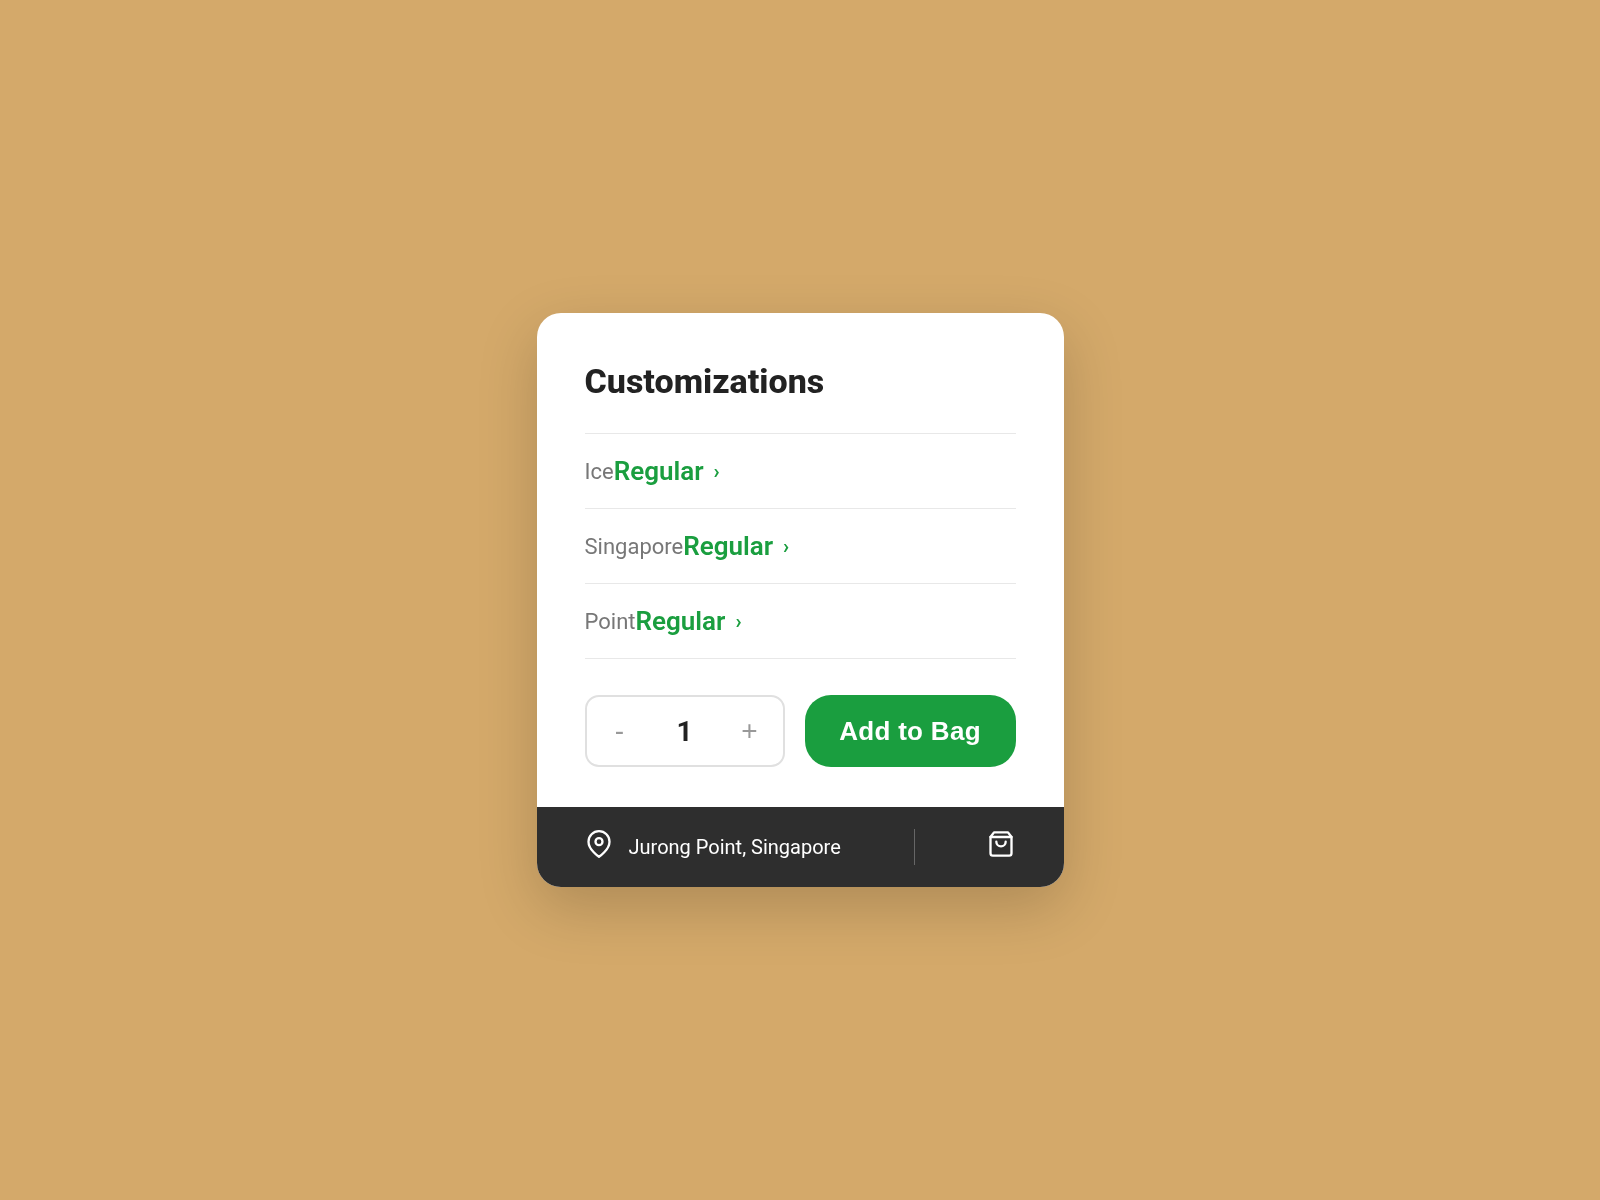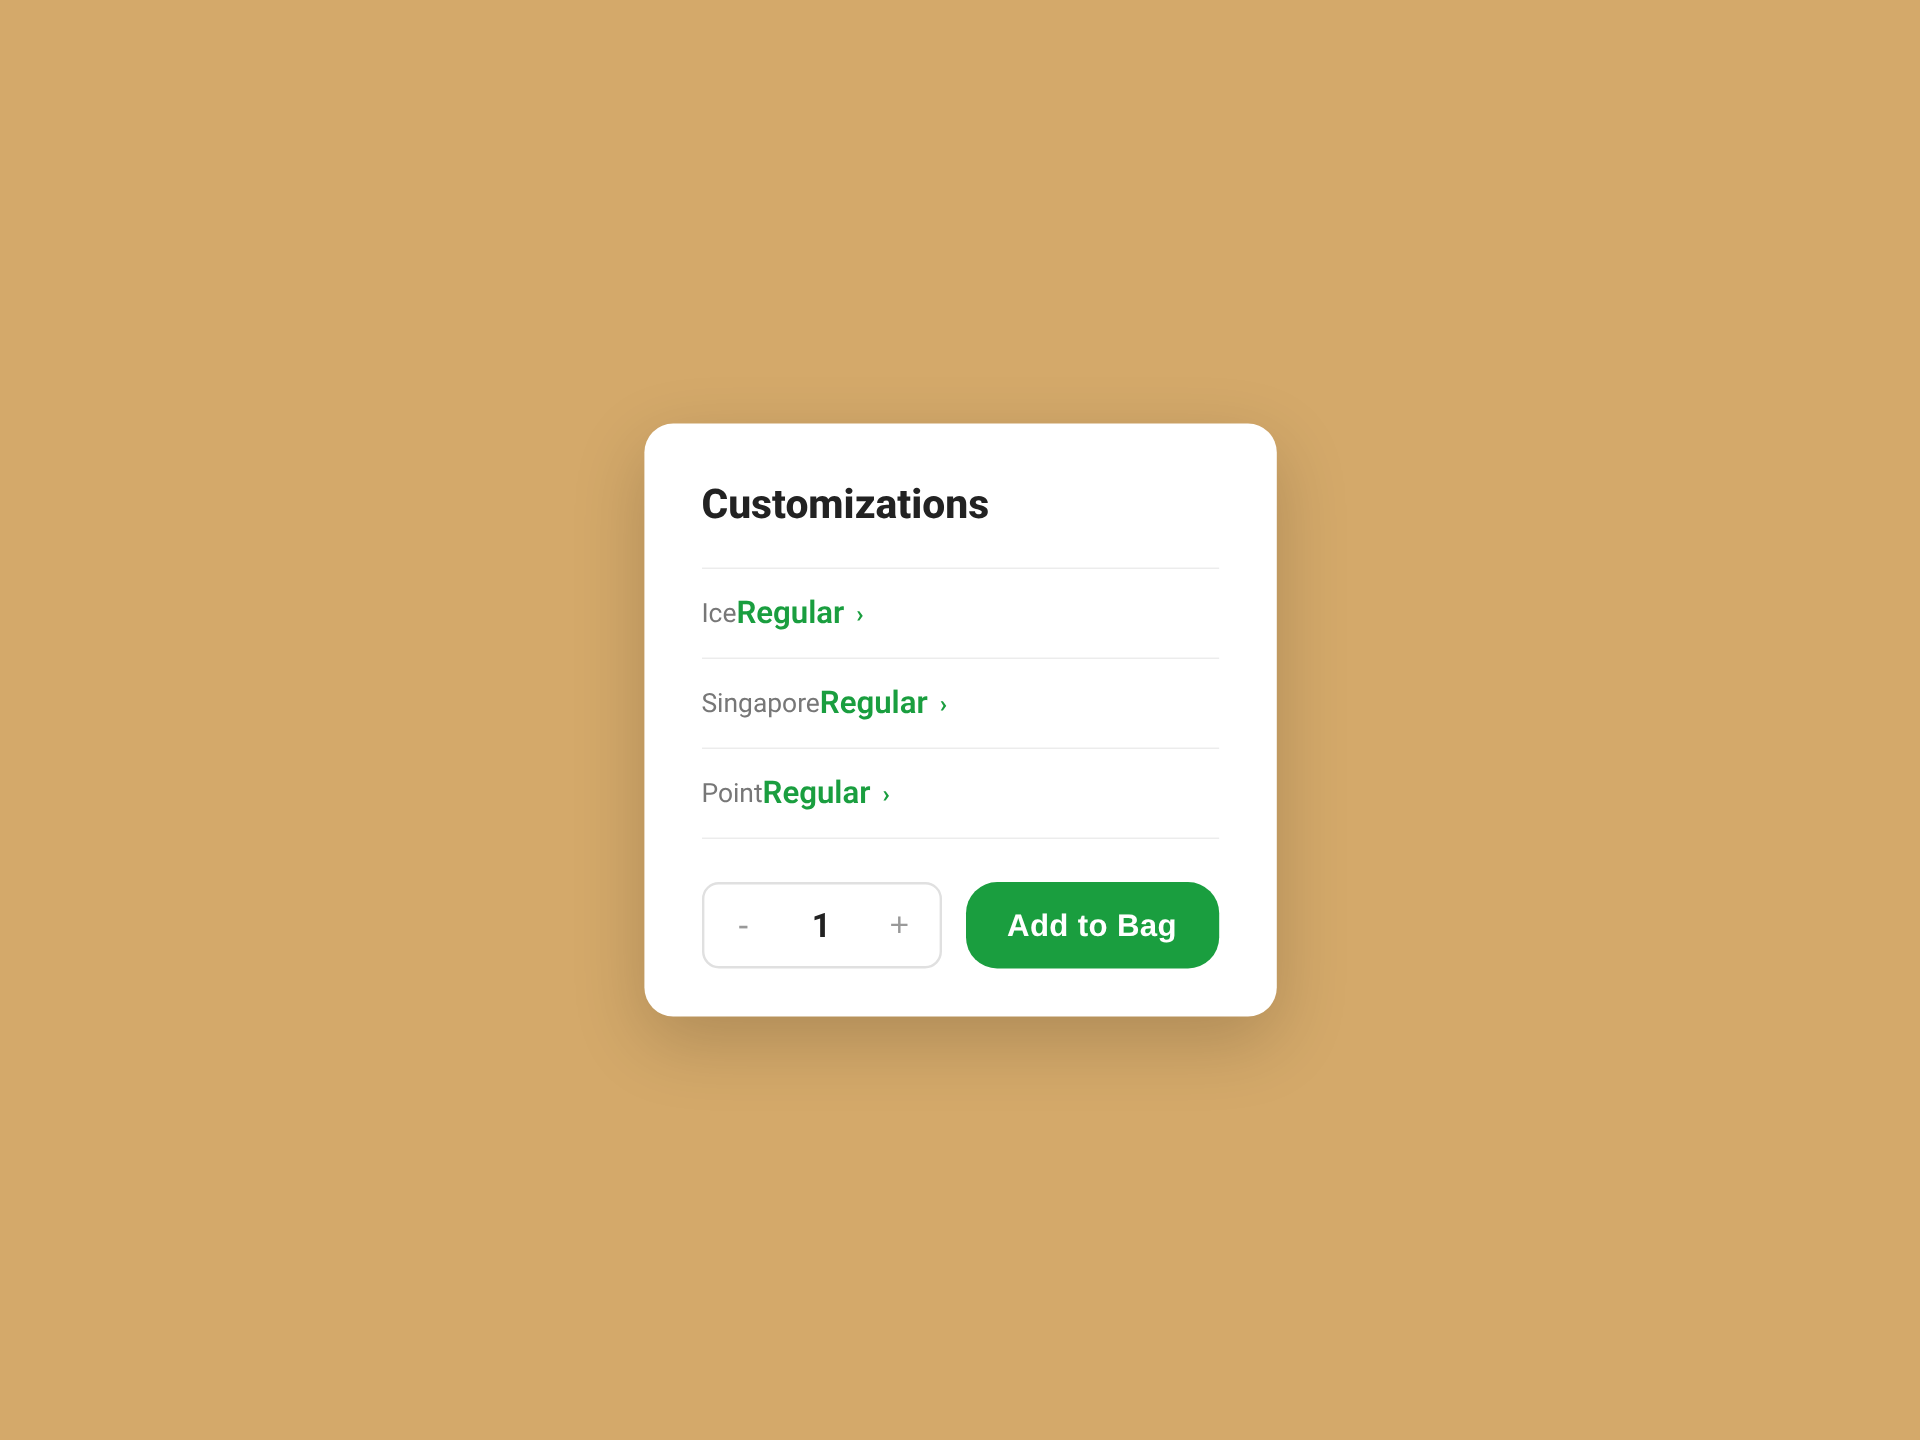--- a/index.html
+++ b/index.html
@@ -212,13 +212,32 @@
     <div class="actions-row">
       <div class="quantity-stepper">
         <button class="stepper-btn">-</button>
         <span class="stepper-value">1</span>
         <button class="stepper-btn">+</button>
       </div>
       <button class="add-to-bag-btn">Add to Bag</button>
     </div>
   </div>
 
+  <div class="card-footer">
+    <div class="location-section">
+      <span class="location-icon">
+        <svg class="pin-svg" viewBox="0 0 24 24" fill="none" stroke="white" stroke-width="2" stroke-linecap="round" stroke-linejoin="round">
+          <path d="M21 10c0 7-9 13-9 13s-9-6-9-13a9 9 0 0 1 18 0z"></path>
+          <circle cx="12" cy="10" r="3"></circle>
+        </svg>
+      </span>
+      <span class="location-text">Jurong Point, Singapore</span>
+    </div>
+    <div class="footer-divider"></div>
+    <span class="bag-icon">
+      <svg class="bag-svg" viewBox="0 0 24 24" fill="none" stroke="white" stroke-width="2" stroke-linecap="round" stroke-linejoin="round">
+        <path d="M6 2L3 6v14a2 2 0 0 0 2 2h14a2 2 0 0 0 2-2V6l-3-4z"></path>
+        <line x1="3" y1="6" x2="21" y2="6"></line>
+        <path d="M16 10a4 4 0 0 1-8 0"></path>
+      </svg>
+    </span>
+  </div>
 </div>
 
 </body></html>

